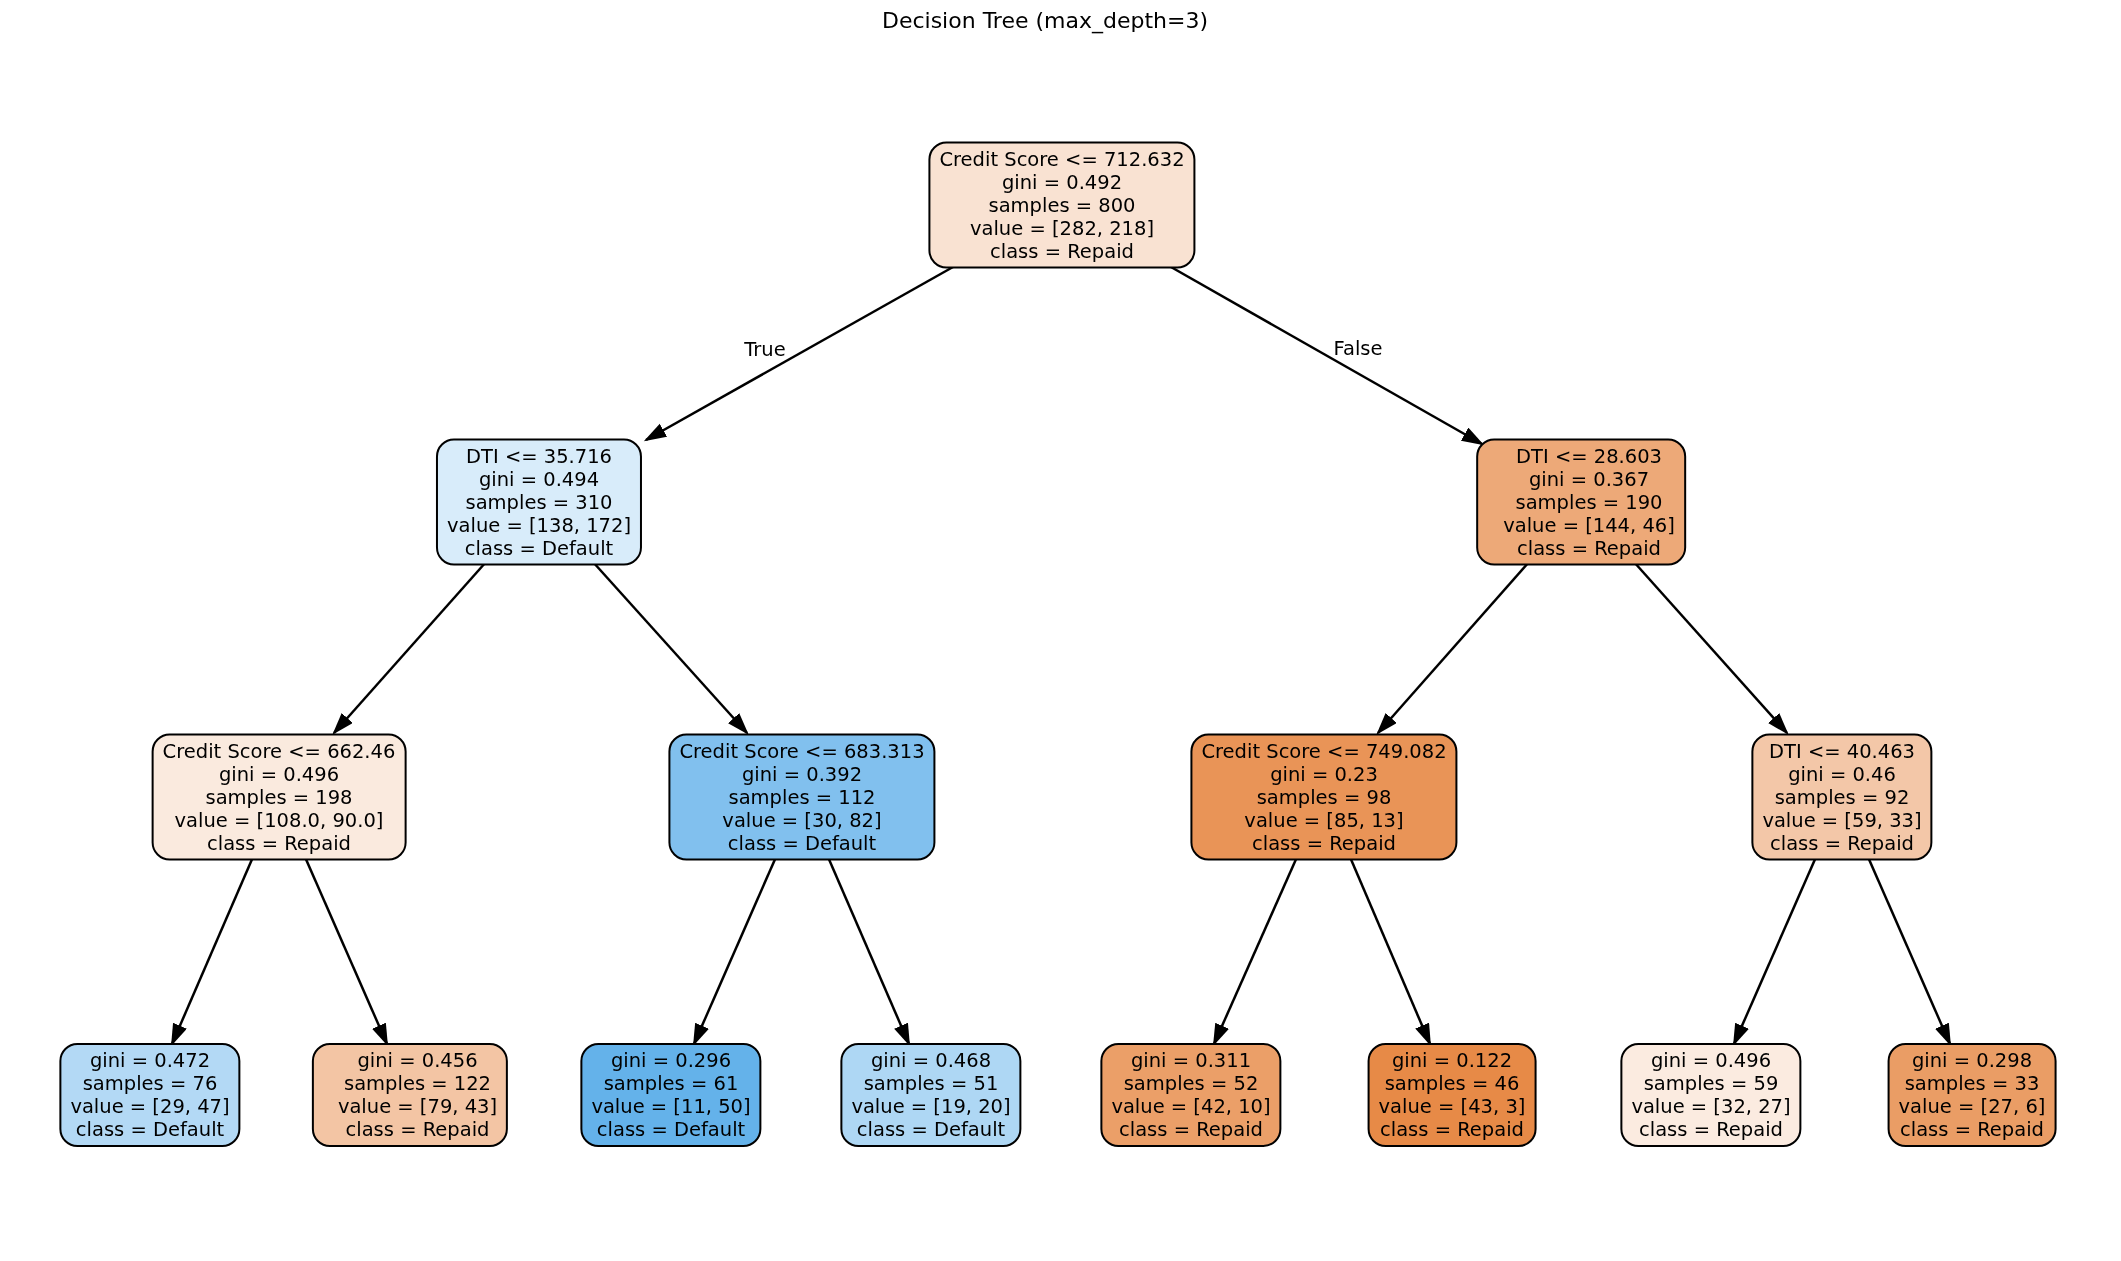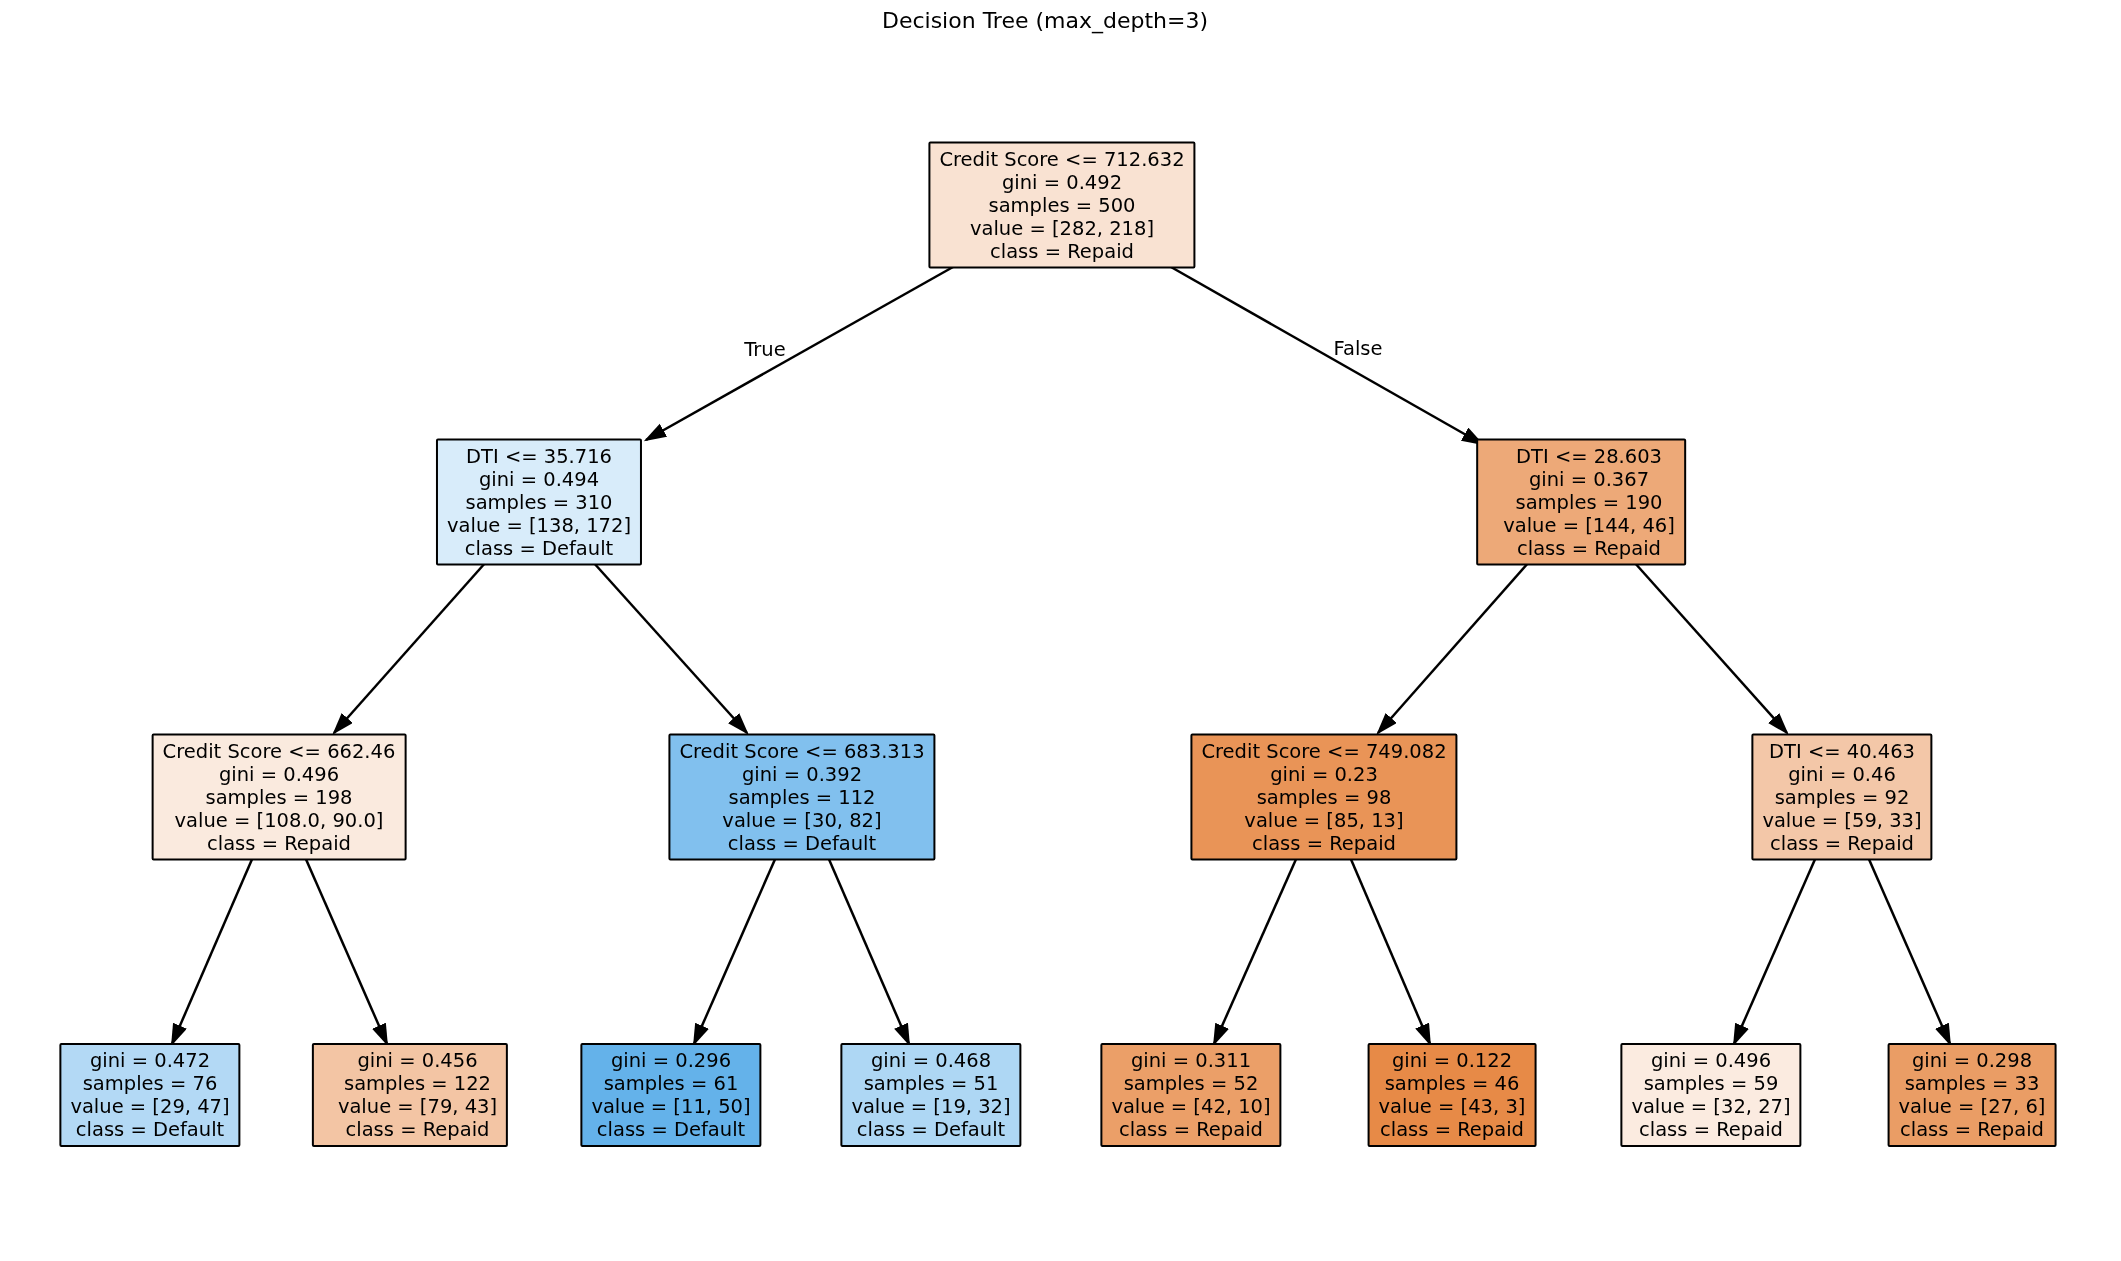--- a/index.html
+++ b/index.html
@@ -32,21 +32,21 @@
     height: 1261px;
   }
   .edges-layer line {
     stroke: #000000;
     stroke-width: 2.5;
   }
   .node {
     position: absolute;
     transform: translate(-50%, -50%);
     border: 2.5px solid #000000;
-    border-radius: 2px;
+    border-radius: 18px;
     padding: 4px 9px;
     text-align: center;
     font-size: 19.5px;
     line-height: 23px;
     color: #000000;
     white-space: nowrap;
     box-sizing: border-box;
   }
   .node span { display: block; }
   .edge-label {
@@ -85,21 +85,21 @@
     <line x1="1816" y1="857" x2="1734" y2="1044" marker-end="url(#arrow)"></line>
     <line x1="1868" y1="857" x2="1950" y2="1044" marker-end="url(#arrow)"></line>
   </svg>
 
   <div class="edge-label" style="left:765px; top:349px;">True</div>
   <div class="edge-label" style="left:1358px; top:348px;">False</div>
 
   <div class="node" style="left: 1062px; top: 205px; background-color: rgb(249, 226, 210);">
     <span>Credit Score &lt;= 712.632</span>
     <span>gini = 0.492</span>
-    <span>samples = 500</span>
+    <span>samples = 800</span>
     <span>value = [282, 218]</span>
     <span>class = Repaid</span>
   </div>
 
   <div class="node" style="left: 539px; top: 502px; background-color: rgb(216, 236, 250);">
     <span>DTI &lt;= 35.716</span>
     <span>gini = 0.494</span>
     <span>samples = 310</span>
     <span>value = [138, 172]</span>
     <span>class = Default</span>
@@ -162,21 +162,21 @@
   <div class="node" style="left: 671px; top: 1095px; background-color: rgb(100, 178, 234);">
     <span>gini = 0.296</span>
     <span>samples = 61</span>
     <span>value = [11, 50]</span>
     <span>class = Default</span>
   </div>
 
   <div class="node" style="left: 931px; top: 1095px; background-color: rgb(174, 215, 244);">
     <span>gini = 0.468</span>
     <span>samples = 51</span>
-    <span>value = [19, 32]</span>
+    <span>value = [19, 20]</span>
     <span>class = Default</span>
   </div>
 
   <div class="node" style="left: 1191px; top: 1095px; background-color: rgb(235, 159, 104);">
     <span>gini = 0.311</span>
     <span>samples = 52</span>
     <span>value = [42, 10]</span>
     <span>class = Repaid</span>
   </div>
 

